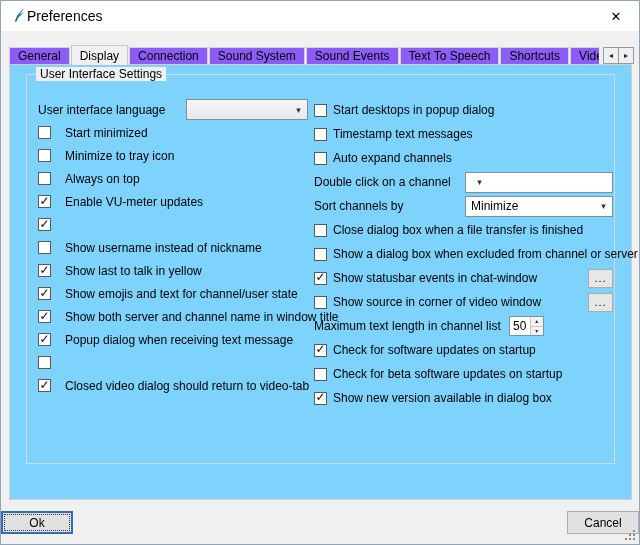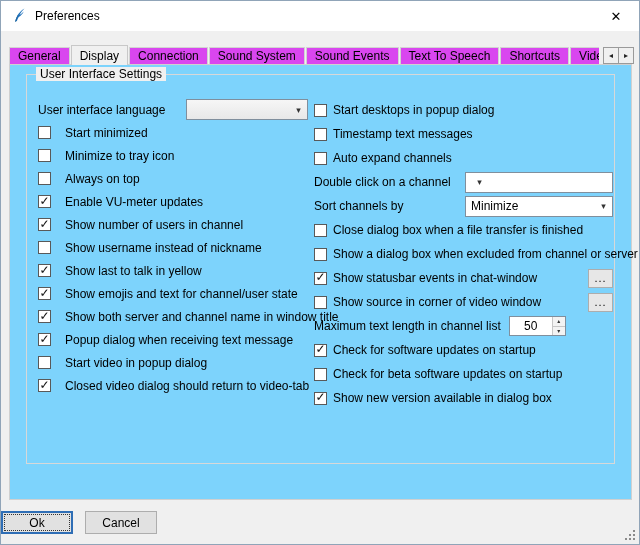--- a/index.html
+++ b/index.html
@@ -6,29 +6,29 @@
   html,body { background:#c8c8c8; }
   body { font-family: "Liberation Sans", sans-serif; font-size: 12px; color:#000; }
 
   .window { position:relative; width:640px; height:545px; background:#f0f0f0;
             border:1px solid #90a4b8; overflow:hidden; }
 
   
   .titlebar { position:absolute; top:0; left:0; right:0; height:30px; background:#ffffff;
               display:flex; align-items:center; }
   .app-icon { margin-left:10px; width:16px; height:16px; flex:none; }
-  .title    { margin-left:8px; font-size:12px; }
+  .title    { margin-left:0; font-size:14px; }
   .close-btn{ position:absolute; right:0; top:0; width:46px; height:30px;
               display:flex; align-items:center; justify-content:center;
               font-size:13px; color:#000; cursor:default; }
 
   
   .tabs { position:absolute; left:8px; top:43px; right:40px; height:21px;
           display:flex; align-items:flex-end; overflow:hidden; white-space:nowrap; }
-  .tab  { height:18px; line-height:17px; padding:0 8px; background:#d946ef;
+  .tab  { height:18px; line-height:17px; padding:0 8px; background:#8b5cf6;
           border:1px solid #d2d2d2; border-bottom:none; margin-right:1px; flex:none; }
   .tab.active { height:21px; line-height:20px; background:#f0f0f0; border-color:#c8c8c8;
           position:relative; z-index:3; margin-bottom:-1px; }
   .tab-scroll { position:absolute; right:5px; top:46px; display:flex; z-index:4; }
   .tab-scroll .scr { width:16px; height:17px; border:1px solid #9a9a9a; background:#f0f0f0;
           display:flex; align-items:center; justify-content:center; font-size:8px; color:#222; }
   .tab-scroll .scr + .scr { margin-left:-1px; }
 
   
   .page { position:absolute; left:8px; top:63px; width:623px; height:436px;
@@ -61,31 +61,31 @@
   .select.lang { width:129px; margin-left:0; background:linear-gradient(#f6f6f6,#e8e8e8); }
   .select.right-align { margin-left:auto; width:148px; }
   .fixed-label { width:140px; flex:none; white-space:nowrap; }
 
   
   .more-btn { margin-left:auto; width:25px; height:19px; border:1px solid #adadad;
               background:#e7e7e7; display:flex; align-items:center; justify-content:center;
               font-size:11px; letter-spacing:1px; flex:none; }
 
   
-  .spin { margin-left:8px; height:20px; width:57px; border:1px solid #808f9d; background:#fff;
+  .spin { margin-left:8px; height:20px; width:35px; border:1px solid #808f9d; background:#fff;
           display:flex; flex:none; }
   .spin-value { flex:1; display:flex; align-items:center; justify-content:center; }
   .spin-btns  { width:13px; display:flex; flex-direction:column; border-left:1px solid #c6c6c6; }
   .spin-btn   { flex:1; display:flex; align-items:center; justify-content:center;
                 font-size:6px; line-height:1; color:#333; background:#f3f3f3; }
   .spin-btn + .spin-btn { border-top:1px solid #c6c6c6; }
 
   
   .button-row { position:absolute; left:0; right:0; top:510px; display:flex;
-                justify-content:flex-start; gap:12px; }
+                justify-content:space-between; gap:12px; }
   .btn { min-width:72px; height:23px; background:#e1e1e1; border:1px solid #adadad;
          display:flex; align-items:center; justify-content:center; font-size:12px; }
   .btn.default { border:1px solid #2f6eb5; box-shadow: inset 0 0 0 1px #2f6eb5;
          outline:1px dotted #333; outline-offset:-4px; }
 
   .grip { position:absolute; right:3px; bottom:3px; width:13px; height:13px; }
 </style>
 </head>
 <body>
 
@@ -150,21 +150,20 @@
       <div class="row">
         <span class="cb" data-checked="true">
             <span class="tick">✓</span>
           </span>
         <span class="cb-label">Enable VU-meter updates</span>
       </div>
       <div class="row">
         <span class="cb" data-checked="true">
             <span class="tick">✓</span>
           </span>
-        <span class="cb-label">Show number of users in channel</span>
       </div>
       <div class="row">
         <span class="cb" data-checked="false">
             <span class="tick">✓</span>
           </span>
         <span class="cb-label">Show username instead of nickname</span>
       </div>
       <div class="row">
         <span class="cb" data-checked="true">
             <span class="tick">✓</span>
@@ -186,21 +185,20 @@
       <div class="row">
         <span class="cb" data-checked="true">
             <span class="tick">✓</span>
           </span>
         <span class="cb-label">Popup dialog when receiving text message</span>
       </div>
       <div class="row">
         <span class="cb" data-checked="false">
             <span class="tick">✓</span>
           </span>
-        <span class="cb-label">Start video in popup dialog</span>
       </div>
       <div class="row">
         <span class="cb" data-checked="true">
             <span class="tick">✓</span>
           </span>
         <span class="cb-label">Closed video dialog should return to video-tab</span>
       </div>
     </div>
 
     <div class="col col-right">

